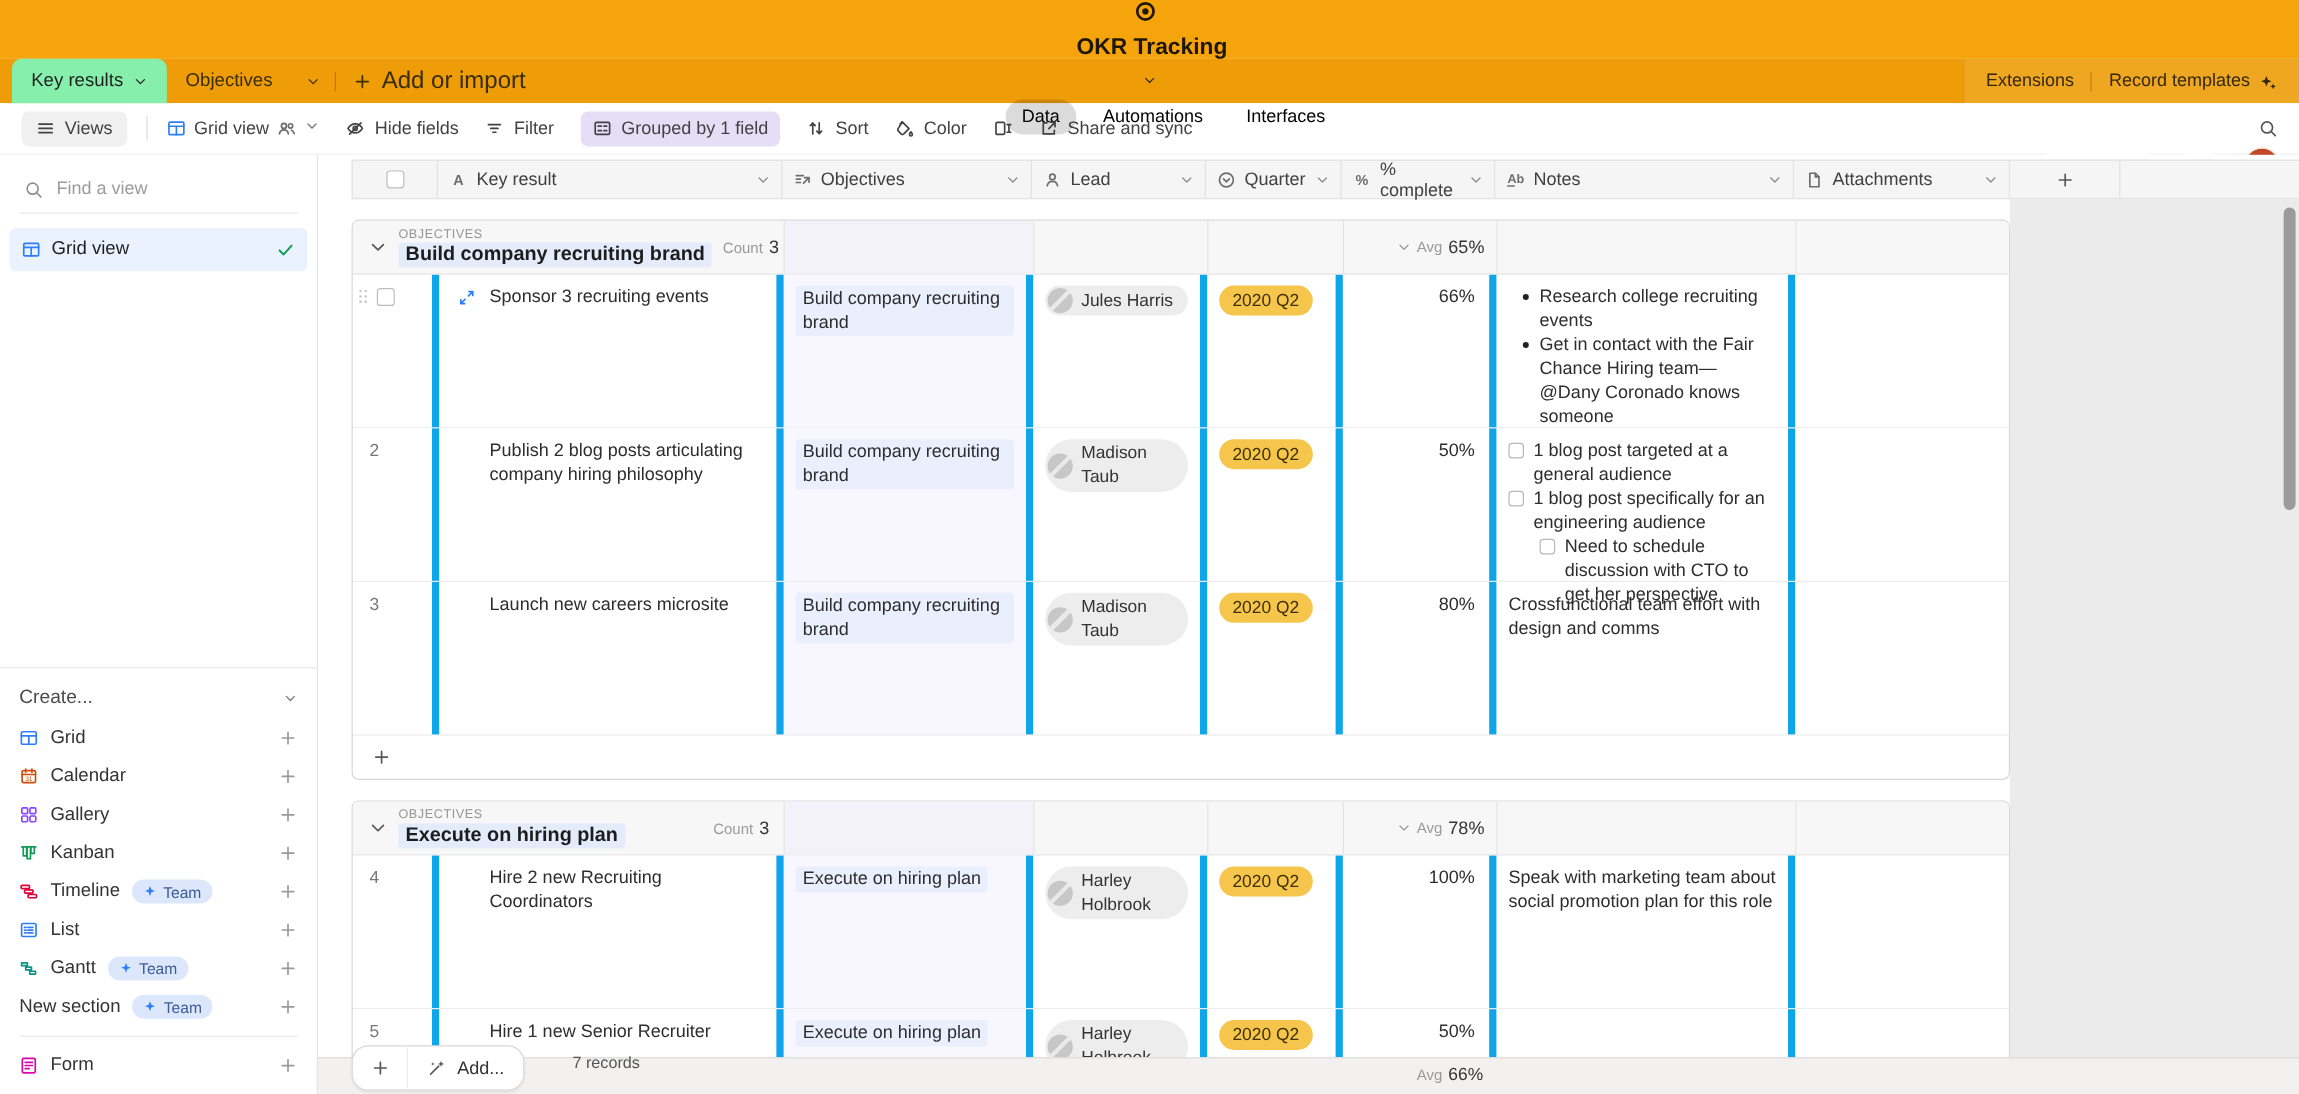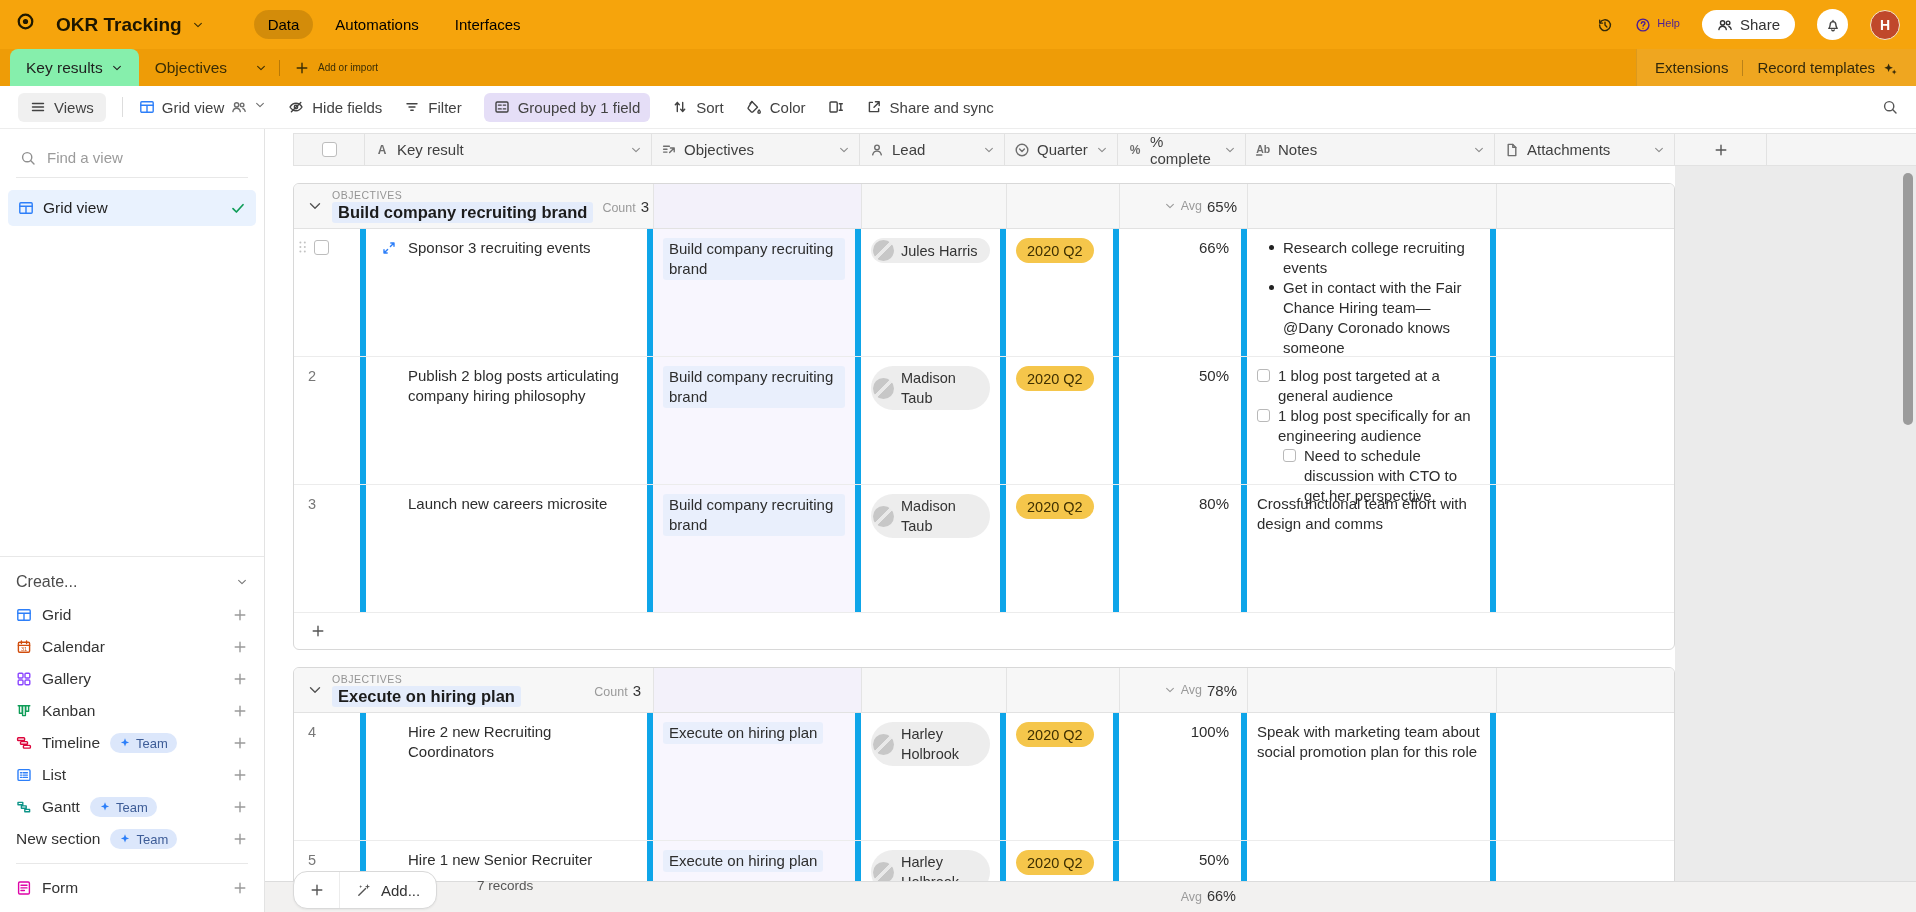--- a/index.html
+++ b/index.html
@@ -1,20 +1,20 @@
 <!DOCTYPE html>
 <html><head>
 <meta charset="utf-8">
 <style>
   * { box-sizing: border-box; }
   html,body { margin:0; padding:0; width:1916px; height:912px; overflow:hidden;
     font-family:"Liberation Sans", sans-serif; background:#fff; }
 
   
-  .topbar { height:49px; background:#F6A40C; display:flex; align-items:center; padding:0 16px; gap:10px; }
+  .topbar { height:49px; background:#F6A40C; display:flex; align-items:center; padding:0 16px; gap:10px;flex-direction:column; }
   .logo { width:26px; height:26px; color:#1f1800; }
   .app-title { font-size:19px; font-weight:700; color:#1d1600; margin-left:4px; }
   .topbar .chev { color:#3a2e05; }
   .nav { display:flex; align-items:center; margin-left:40px; gap:8px; }
   .nav-item { font-size:15px; color:#000000; padding:6px 14px; border-radius:999px; cursor:pointer; }
   .nav-item.active { background:rgba(0,0,0,0.14); font-weight:500; }
   .topbar-right { margin-left:auto; display:flex; align-items:center; gap:22px; }
   .tb-icon { color:#33290a; font-size:18px; cursor:pointer; }
   .help { display:flex; align-items:flex-start; gap:6px; font-size:11px; color:#4c1d95; cursor:pointer; }
   .share-btn { background:#fff; border-radius:999px; padding:6px 15px; display:flex; gap:7px; align-items:center;
@@ -23,21 +23,21 @@
     color:#444; cursor:pointer; }
   .avatar { width:30px; height:30px; border-radius:50%; background:#C0482B; border:1.5px solid #f4e6c9; color:#fff;
     font-size:14px; font-weight:700; display:flex; align-items:center; justify-content:center; cursor:pointer; }
 
   
   .tabbar { height:37px; background:#EE9C07; display:flex; align-items:stretch; }
   .tab { display:flex; align-items:center; gap:8px; padding:0 16px; font-size:15.5px; color:#3a2d05; cursor:pointer; }
   .tab.active { background:#86efac; border-radius:8px 8px 0 0; margin-left:10px; color:#1f1f1f; font-weight:500; }
   .tab-sep { width:1px; height:16px; background:rgba(0,0,0,0.22); align-self:center; }
   .tab-chev-btn { display:flex; align-items:center; padding:0 12px; color:#3a2d05; cursor:pointer; }
-  .add-import { display:flex; align-items:center; gap:8px; padding:0 14px; font-size:10px; color:#3a2d05; cursor:pointer; }
+  .add-import { display:flex; align-items:center; gap:8px; padding:0 14px; font-size:20px; color:#3a2d05; cursor:pointer; }
   .tabbar-right { margin-left:auto; display:flex; align-items:center; gap:14px; padding:0 18px;
     background:rgba(255,255,255,0.10); border-left:1px solid rgba(0,0,0,0.08); }
   .tabbar-right .item { display:flex; align-items:center; gap:7px; font-size:15px; color:#33290a; cursor:pointer; }
 
   
   .toolbar { height:43px; background:#fff; display:flex; align-items:center; padding:0 18px; gap:22px;
     border-bottom:1px solid #ededed; color:#424242; }
   .tl-btn { display:flex; gap:8px; font-size:15px; color:#424242; cursor:pointer; }
   .views-btn { background:#f0f0f0; border-radius:6px; padding:6px 12px; }
   .tl-sep { width:1px; height:20px; background:#ddd; margin:0 -6px; }

